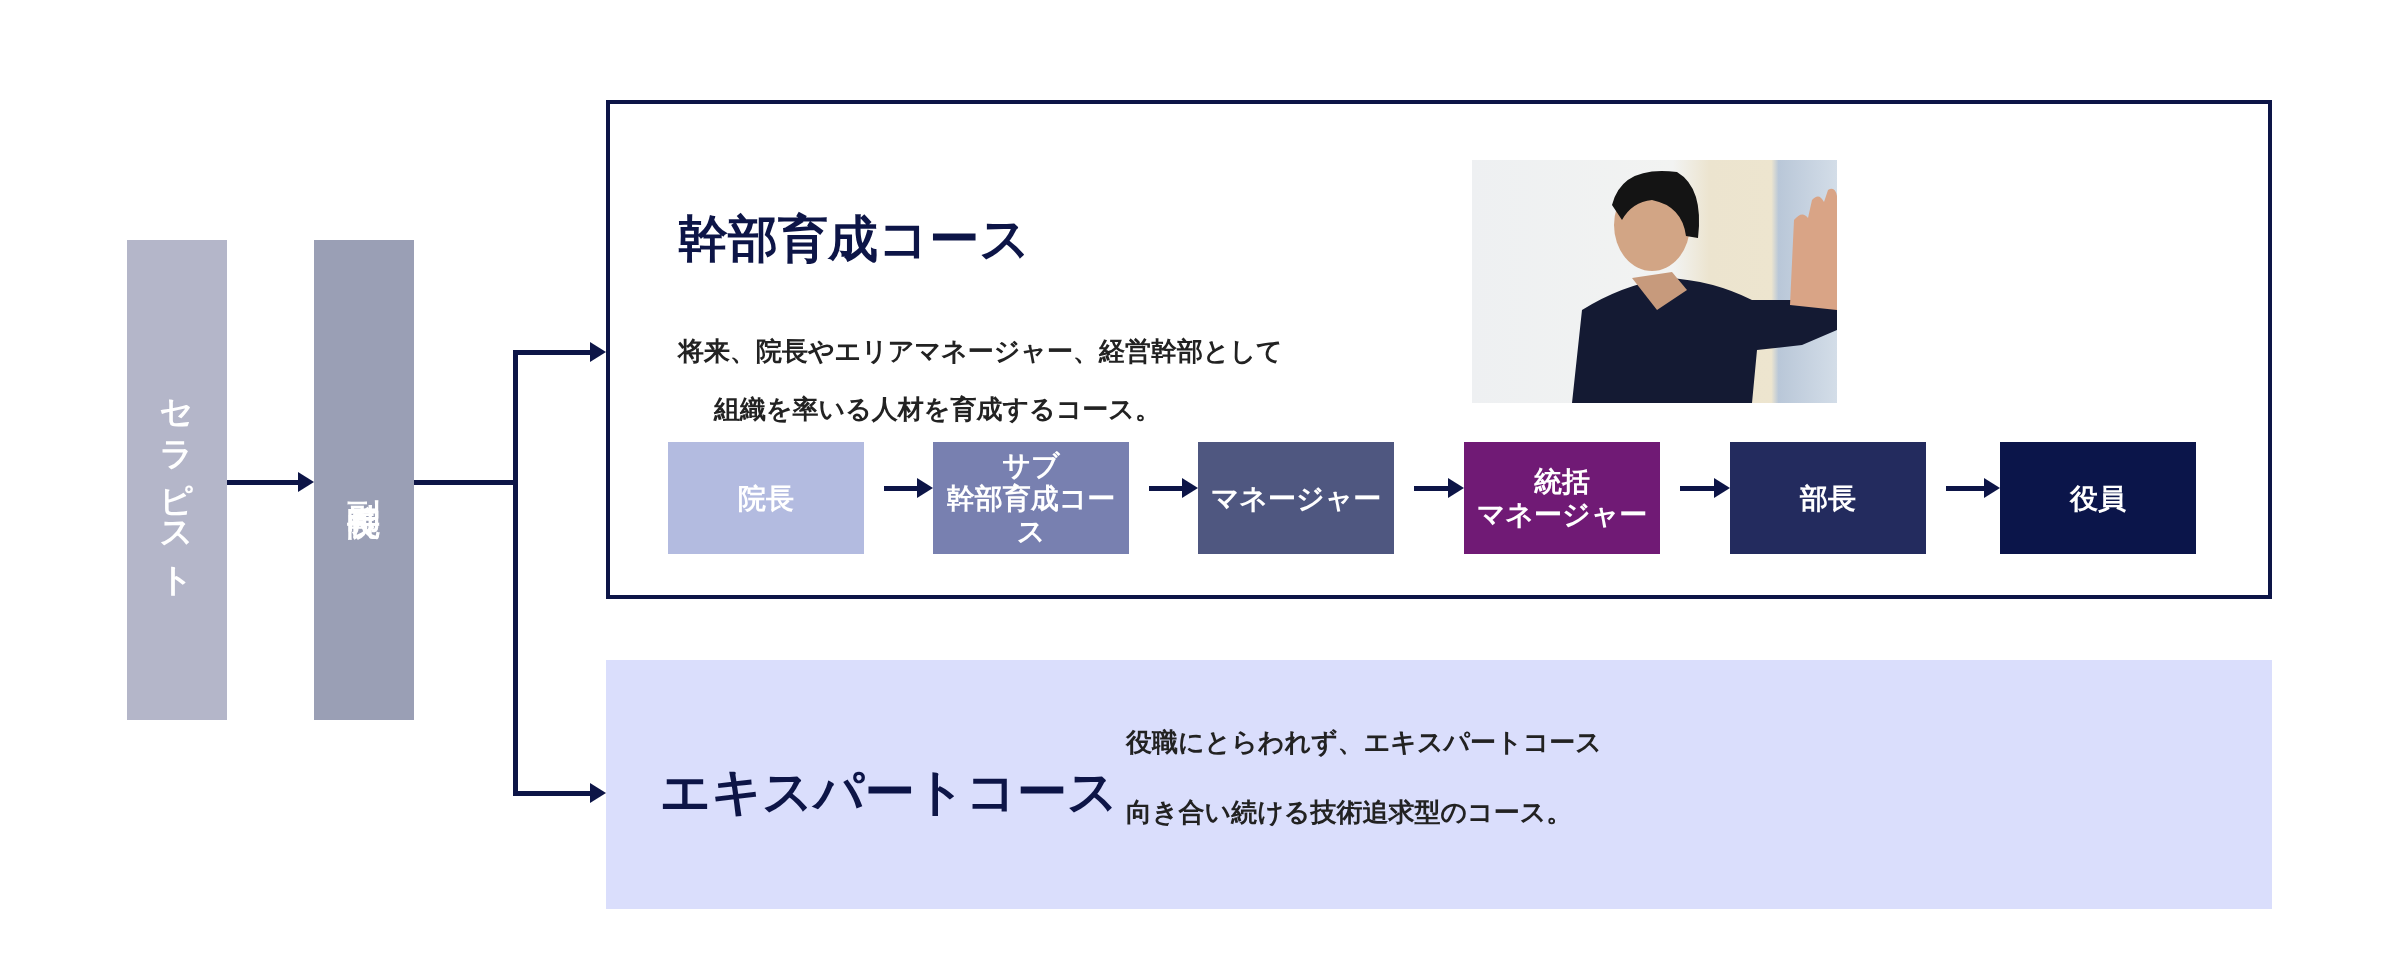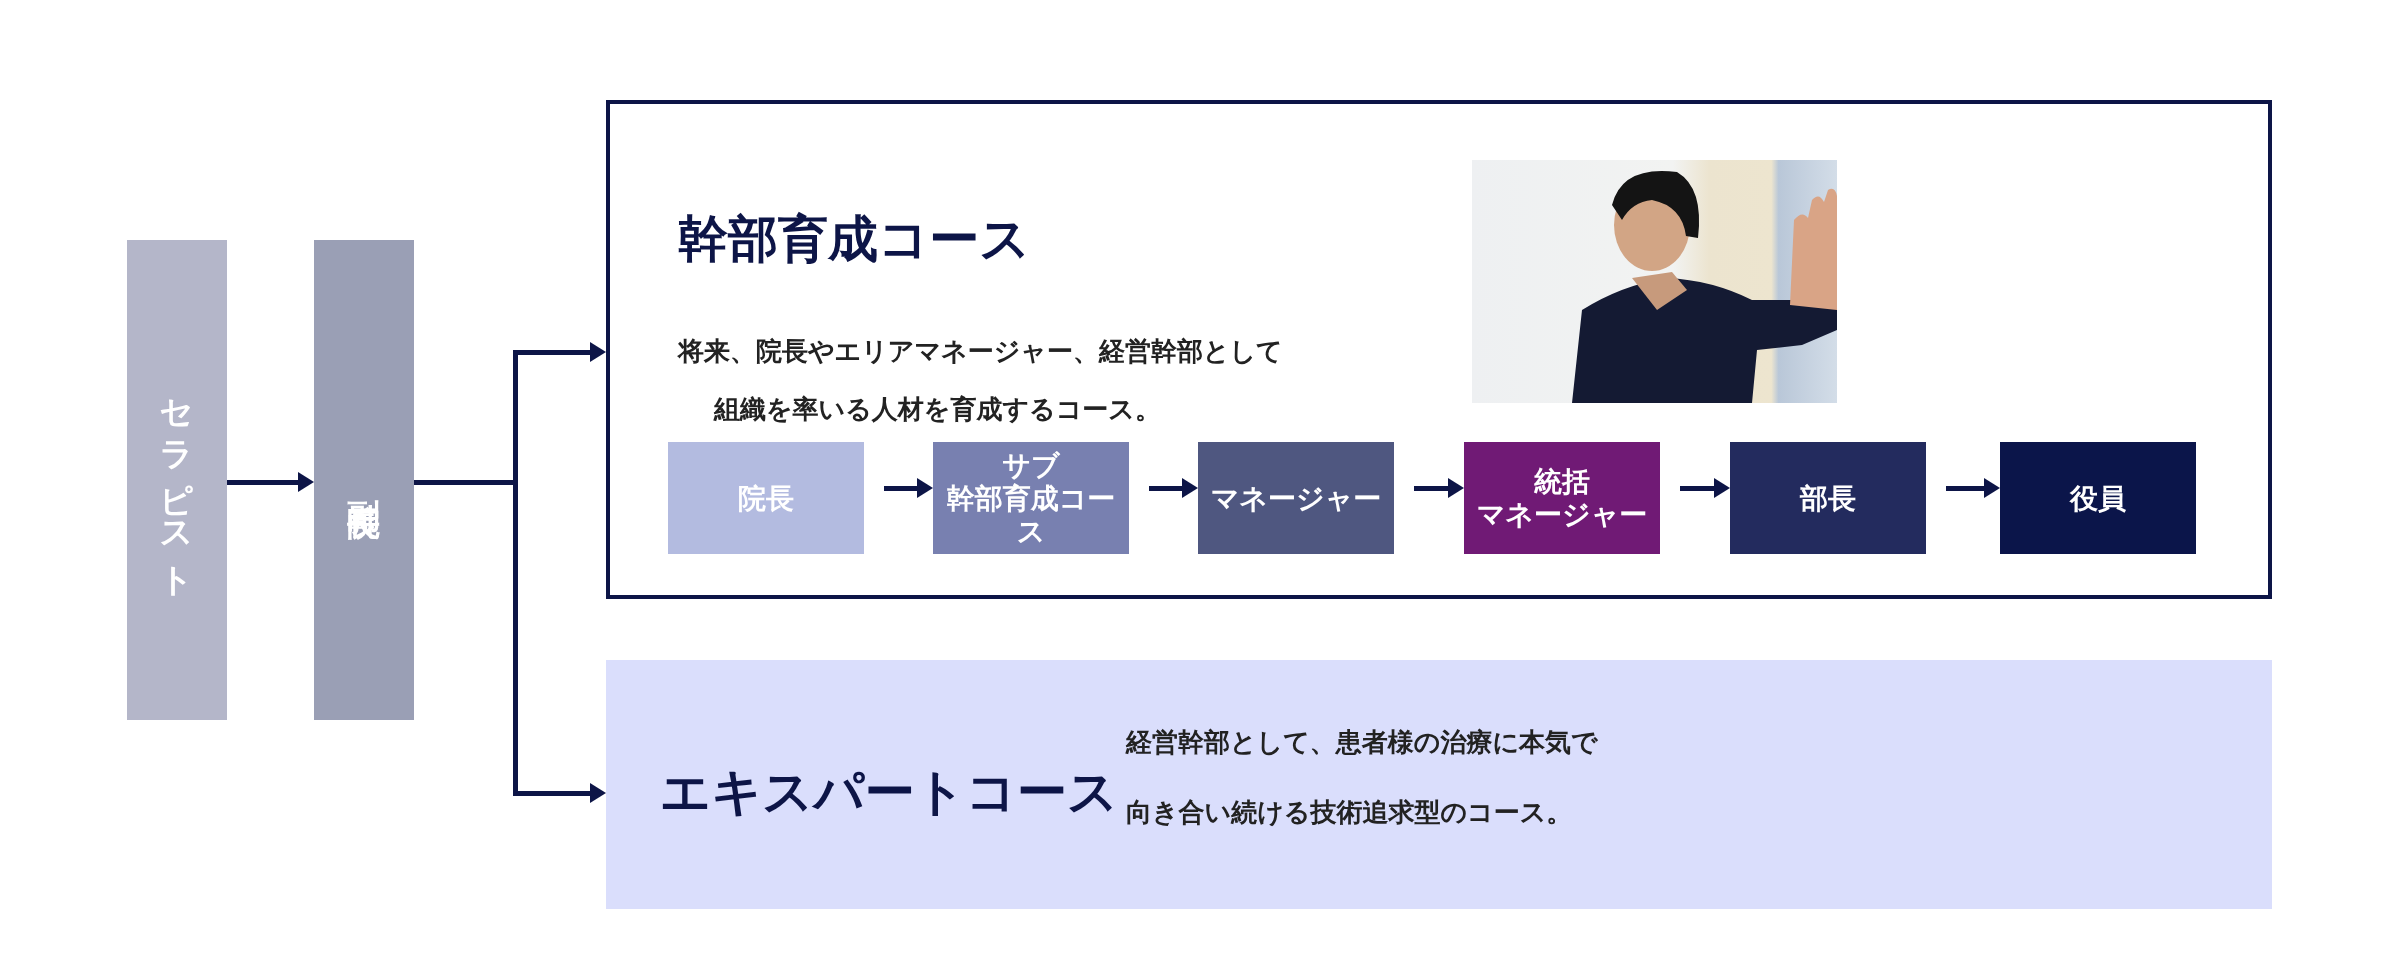--- a/index.html
+++ b/index.html
@@ -115,14 +115,14 @@
 </div>
 <div class="line" style="left:1946px; top:486px; width:38px; height:5px;"></div>
 <div class="head" style="left:1984px; top:478px;"></div>
 
 <div class="step" style="left:2000px; background:#0b154a;">
   <span>役員</span>
 </div>
 
 <div class="expert-box"></div>
 <div class="course-title" style="left:660px; top:767px;">エキスパートコース</div>
-<div class="desc" style="left:1126px; top:713px;">経営幹部として、患者様の治療に本気で</div>
+<div class="desc" style="left:1126px; top:713px;">役職にとらわれず、エキスパートコース</div>
 <div class="desc" style="left:1126px; top:783px;">向き合い続ける技術追求型のコース。</div>
 
 </body></html>

